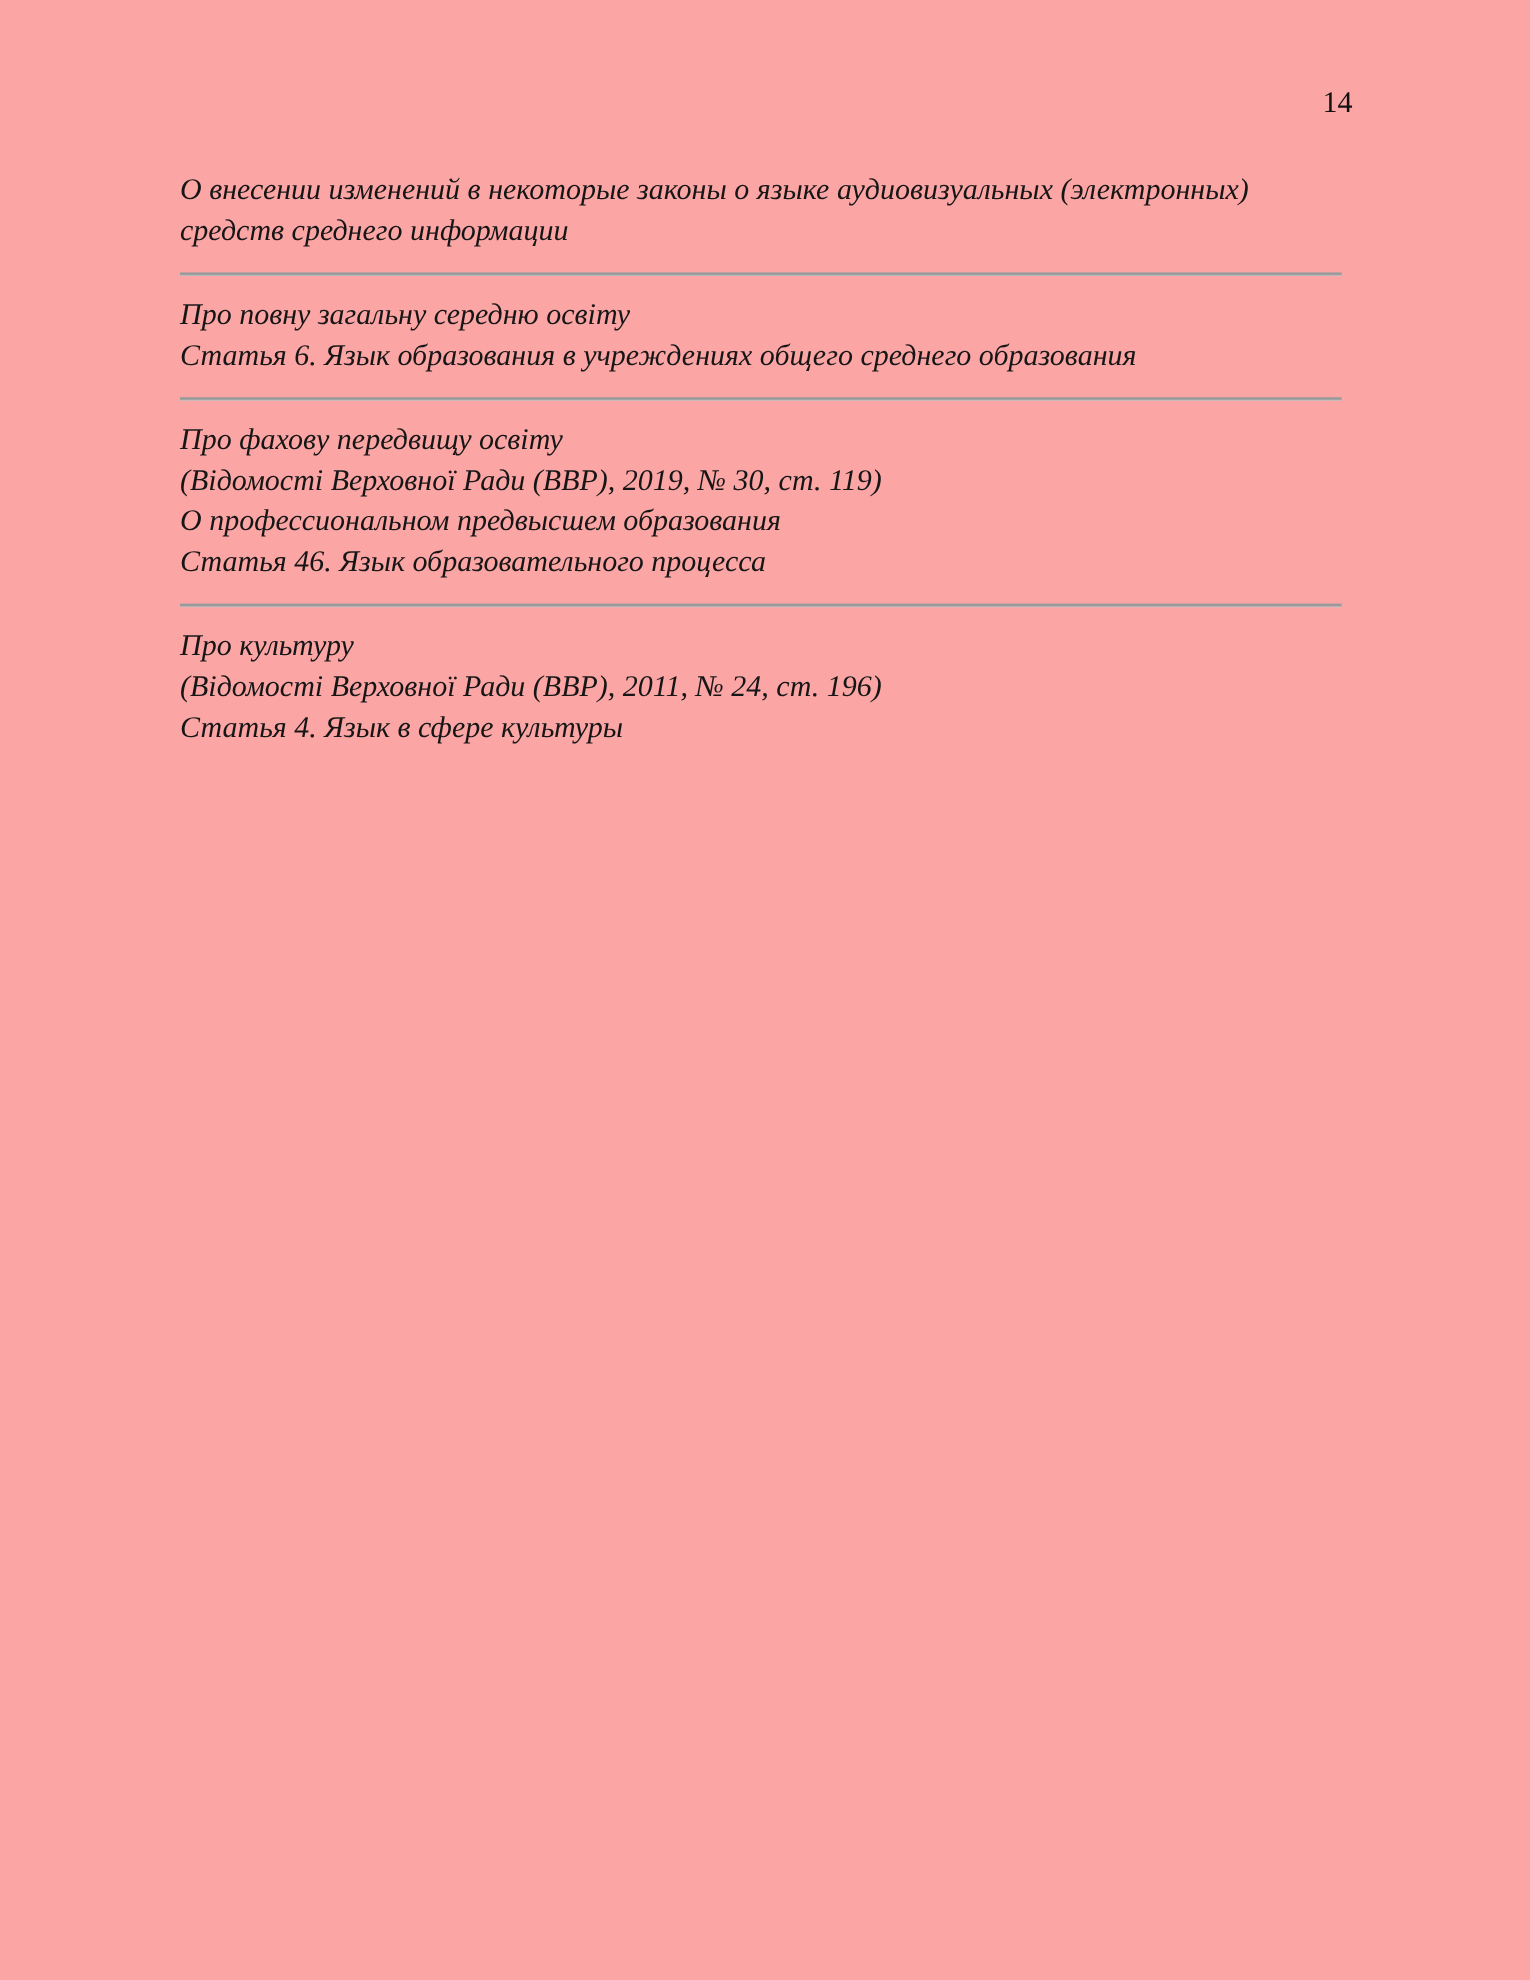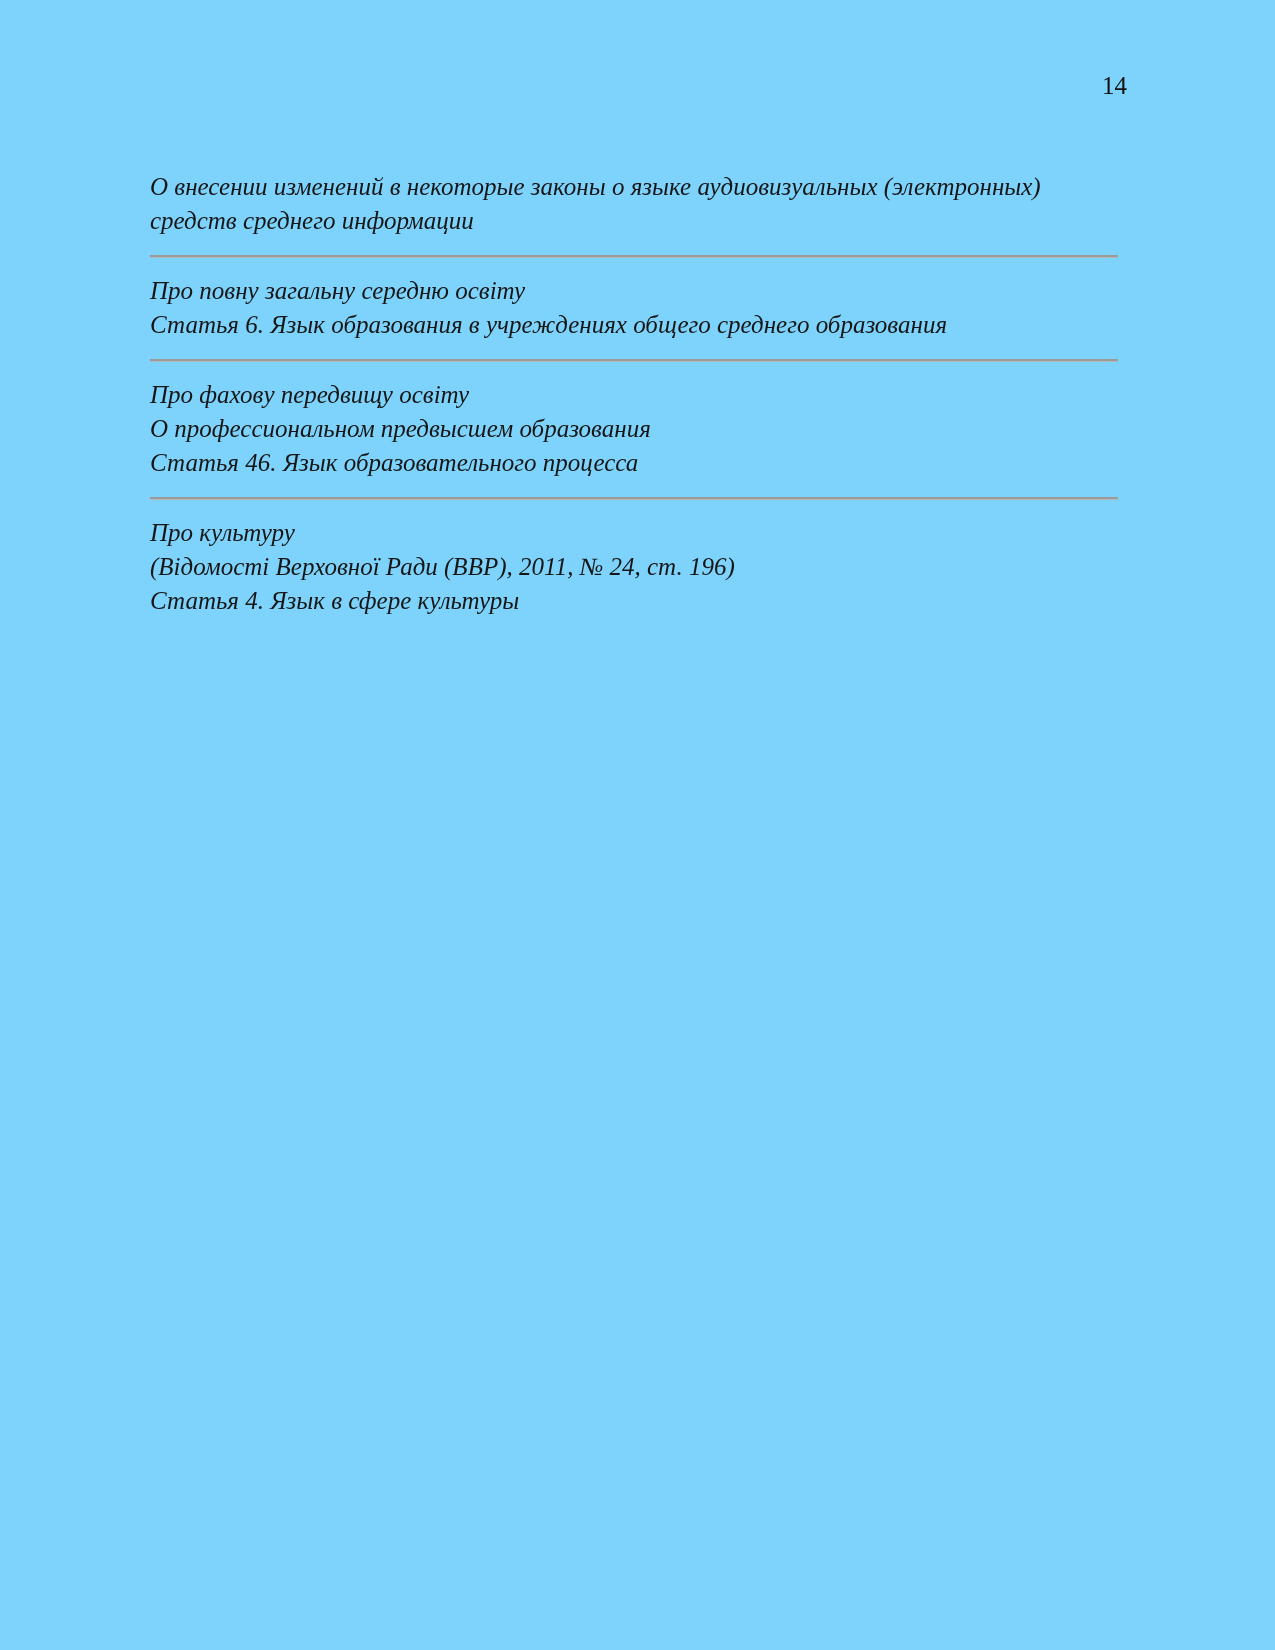--- a/index.html
+++ b/index.html
@@ -4,40 +4,39 @@
 <style>
   html, body {
     margin: 0;
     padding: 0;
     background: #ffffff;
   }
   .page {
     position: relative;
     width: 1275px;
     height: 1650px;
-    background: #7dd3fc;
+    background: #fca5a5;
     overflow: hidden;
     font-family: "Liberation Serif", "DejaVu Serif", serif;
     color: #161616;
   }
   .page-number {
     position: absolute;
     top: 72px;
     right: 148px;
     font-size: 25px;
     font-style: normal;
     line-height: 28px;
     color: #111111;
   }
   .content {
     position: absolute;
     left: 150px;
     top: 142px;
     width: 970px;
-    margin-top: 28px;
   }
   .section {
     font-style: italic;
     font-size: 25px;
     line-height: 34px;
   }
   .line {
     margin: 0;
     padding: 0;
     white-space: nowrap;
@@ -69,20 +68,21 @@
 
     <div class="section">
       <p class="line">Про повну загальну середню освіту</p>
       <p class="line">Статья 6. Язык образования в учреждениях общего среднего образования</p>
     </div>
 
     <hr class="divider">
 
     <div class="section">
       <p class="line">Про фахову передвищу освіту</p>
+      <p class="line">(Відомості Верховної Ради (ВВР), 2019, № 30, ст. 119)</p>
       <p class="line">О профессиональном предвысшем образования</p>
       <p class="line">Статья 46. Язык образовательного процесса</p>
     </div>
 
     <hr class="divider">
 
     <div class="section">
       <p class="line">Про культуру</p>
       <p class="line">(Відомості Верховної Ради (ВВР), 2011, № 24, ст. 196)</p>
       <p class="line">Статья 4. Язык в сфере культуры</p>

